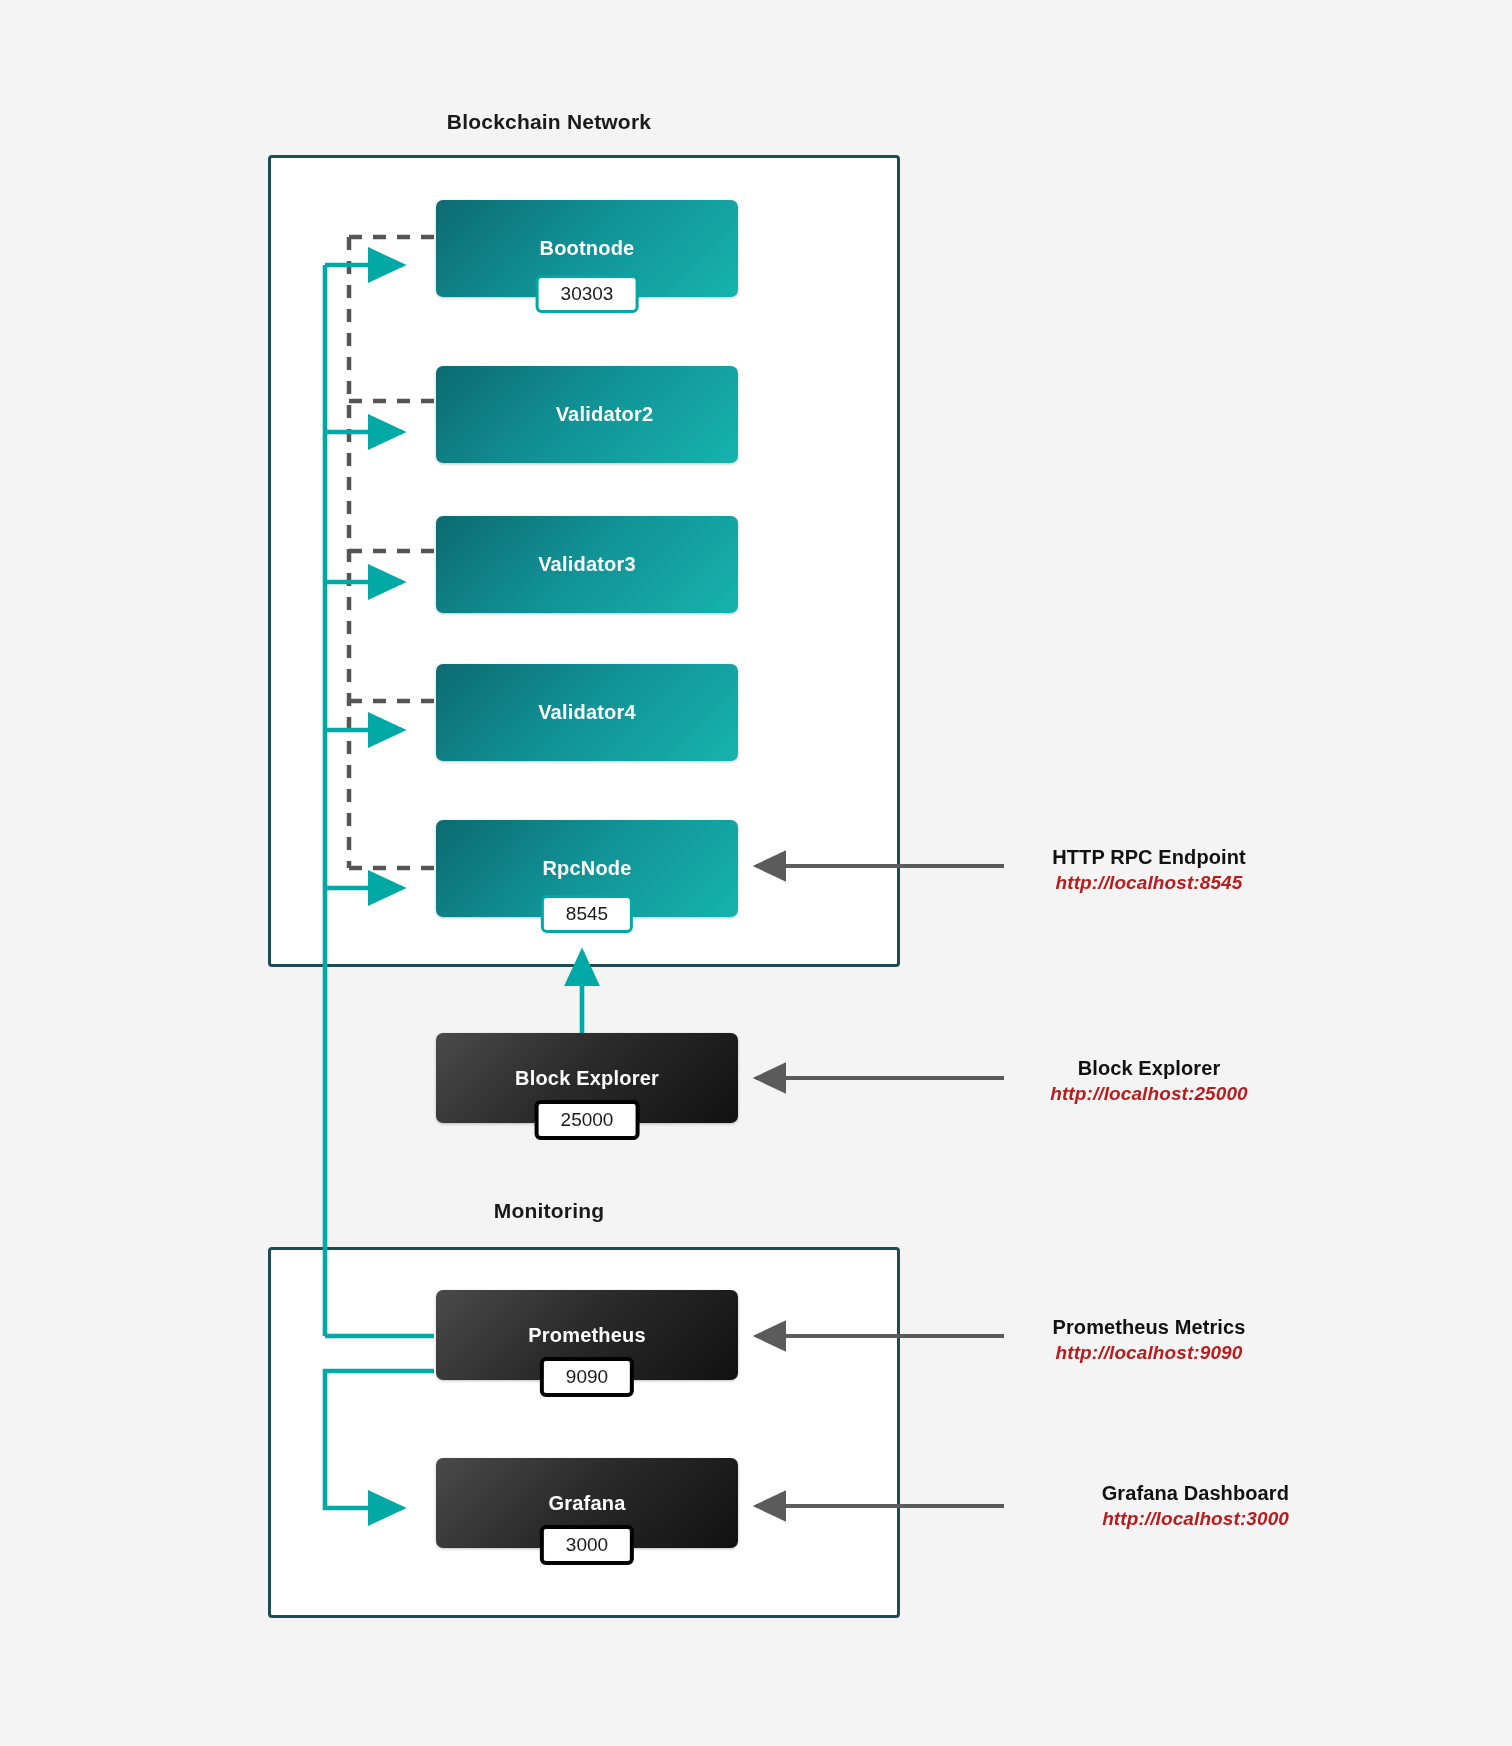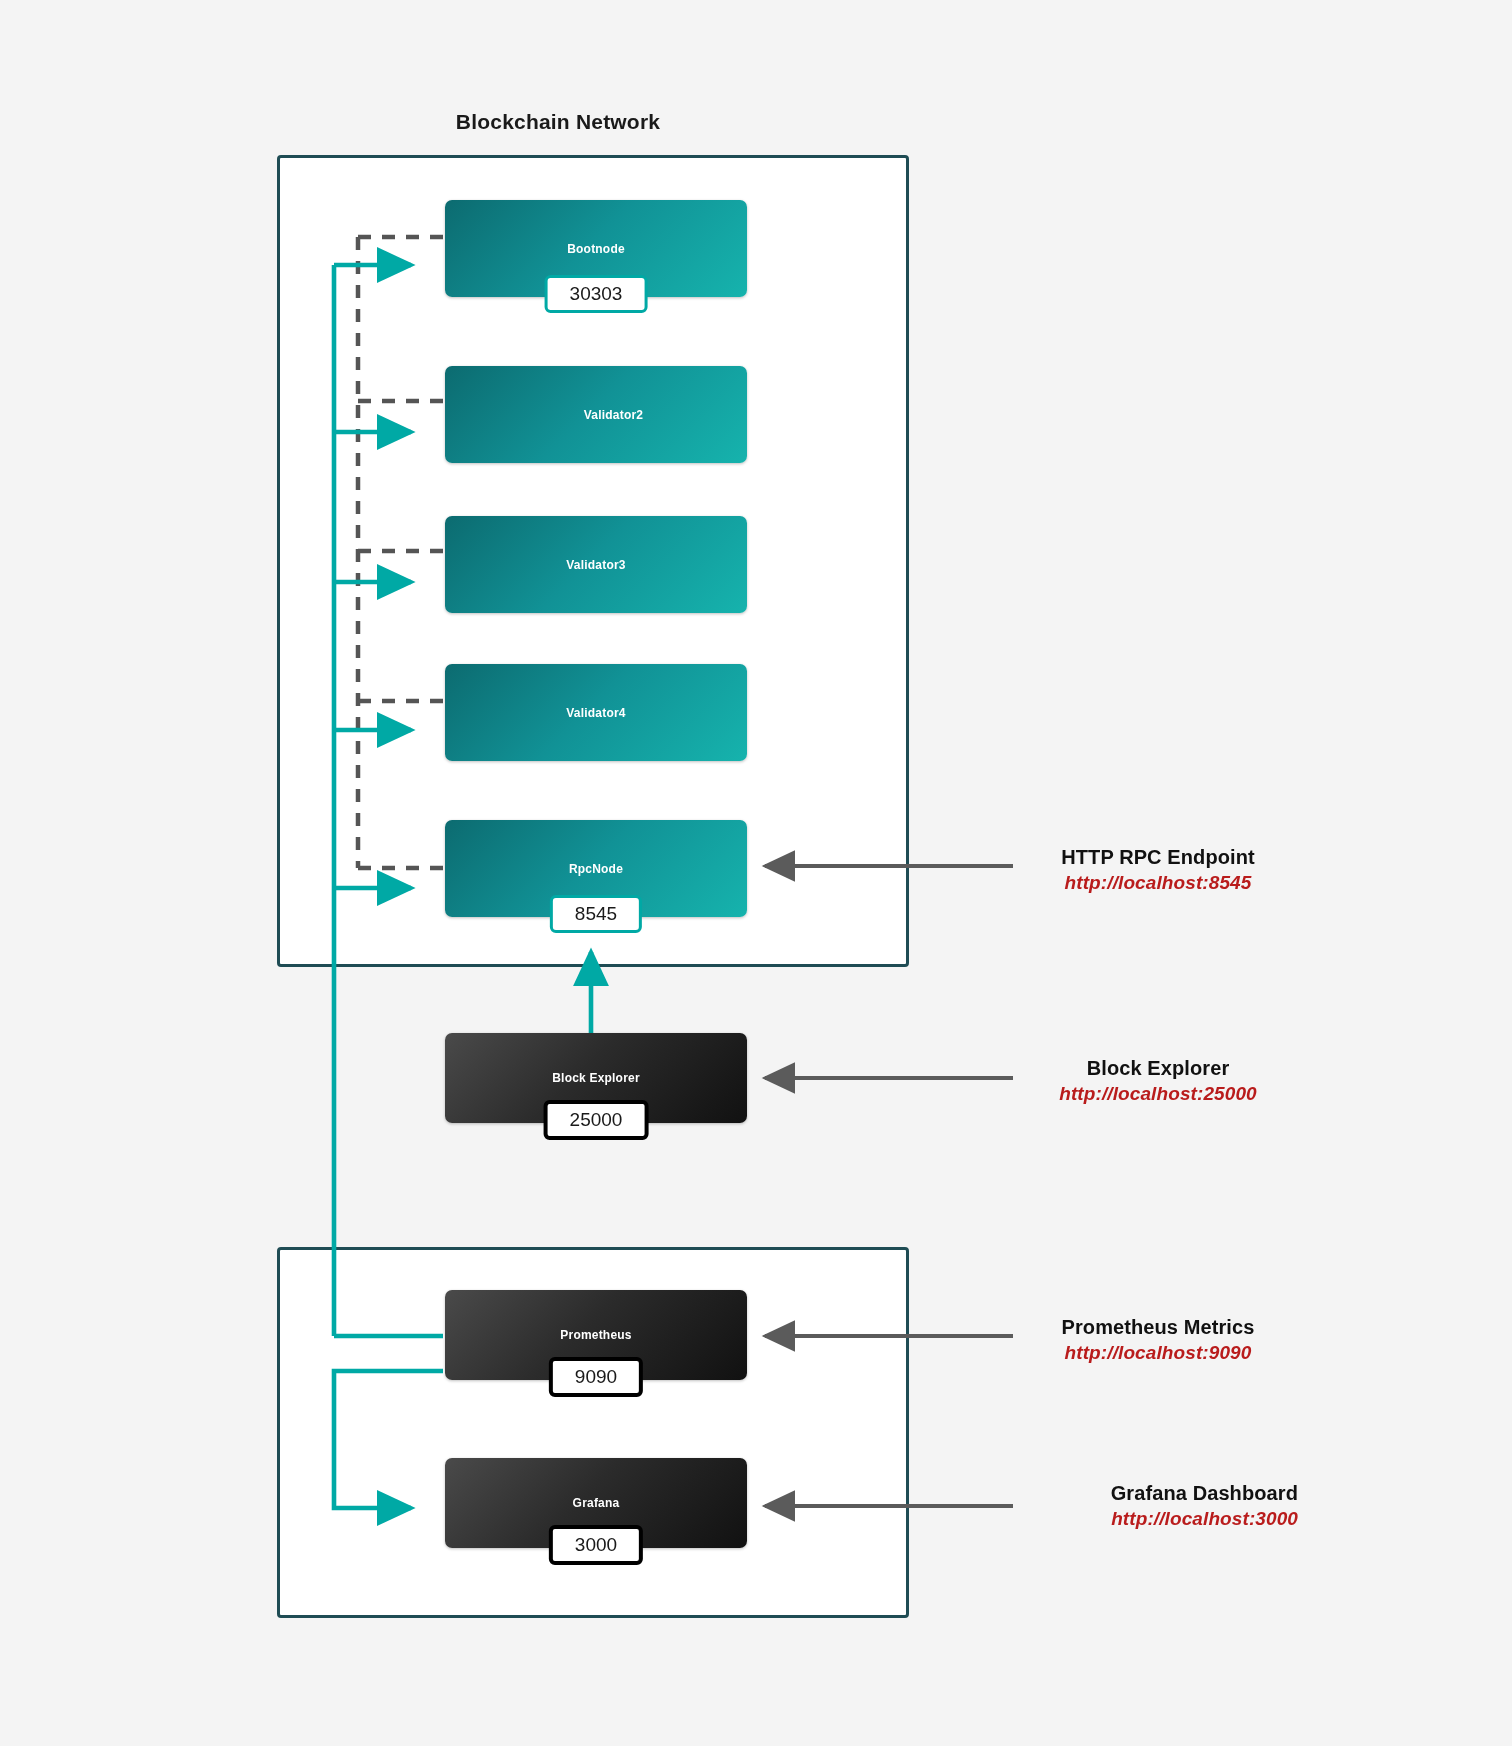--- a/index.html
+++ b/index.html
@@ -3,21 +3,21 @@
 <meta charset="utf-8">
 <style>
   html,body{margin:0;padding:0;}
   body{
     width:1512px;height:1746px;
     background:#f4f4f4;
     font-family:"Liberation Sans", sans-serif;
     position:relative;
     overflow:hidden;
   }
-  #stage{position:absolute;left:13px;top:0;width:1276px;height:1746px;}
+  #stage{position:absolute;left:4px;top:0;width:1276px;height:1746px;}
   svg.layer{position:absolute;left:0;top:0;width:1512px;height:1746px;pointer-events:none;}
 
   
   .group-title{
     position:absolute;
     font-size:21px;
     font-weight:bold;
     color:#1a1a1a;
     text-align:center;
     letter-spacing:.2px;
@@ -44,21 +44,21 @@
     box-shadow:0 1px 3px rgba(0,0,0,.25);
   }
   .node.teal{
     background:linear-gradient(135deg,#0c6b70 0%,#119296 48%,#16b3ad 100%);
   }
   .node.dark{
     background:linear-gradient(135deg,#4a4a4a 0%,#2b2b2b 45%,#111111 100%);
   }
   .node-label{
     color:#ffffff;
-    font-size:12px;
+    font-size:20px;
     font-weight:bold;
     letter-spacing:.2px;
     text-align:center;
     white-space:nowrap;
     user-select:none;
   }
   
   .port{
     position:absolute;
     left:50%;
@@ -97,20 +97,21 @@
     line-height:1.28;
   }
 </style>
 </head>
 <body>
 
 <div id="stage">
 
   <div class="group-title" style="left:230px;top:110px;width:630px;">Blockchain Network</div>
 
+  <div class="group-title" style="left:230px;top:1199px;width:630px;">Monitoring</div>
 
   <div class="cluster" style="left:264px;top:155px;width:632px;height:812px;"></div>
 
   <div class="cluster" style="left:264px;top:1247px;width:632px;height:371px;"></div>
 
   <svg class="layer" viewBox="0 0 1512 1746" xmlns="http://www.w3.org/2000/svg">
     <defs>
       <marker id="arrow-teal" markerWidth="9" markerHeight="9" refX="7.4" refY="4.5" orient="auto" markerUnits="strokeWidth">
         <path d="M0,0.6 L8.4,4.5 L0,8.4 z" fill="#00a9a5"></path>
       </marker>

